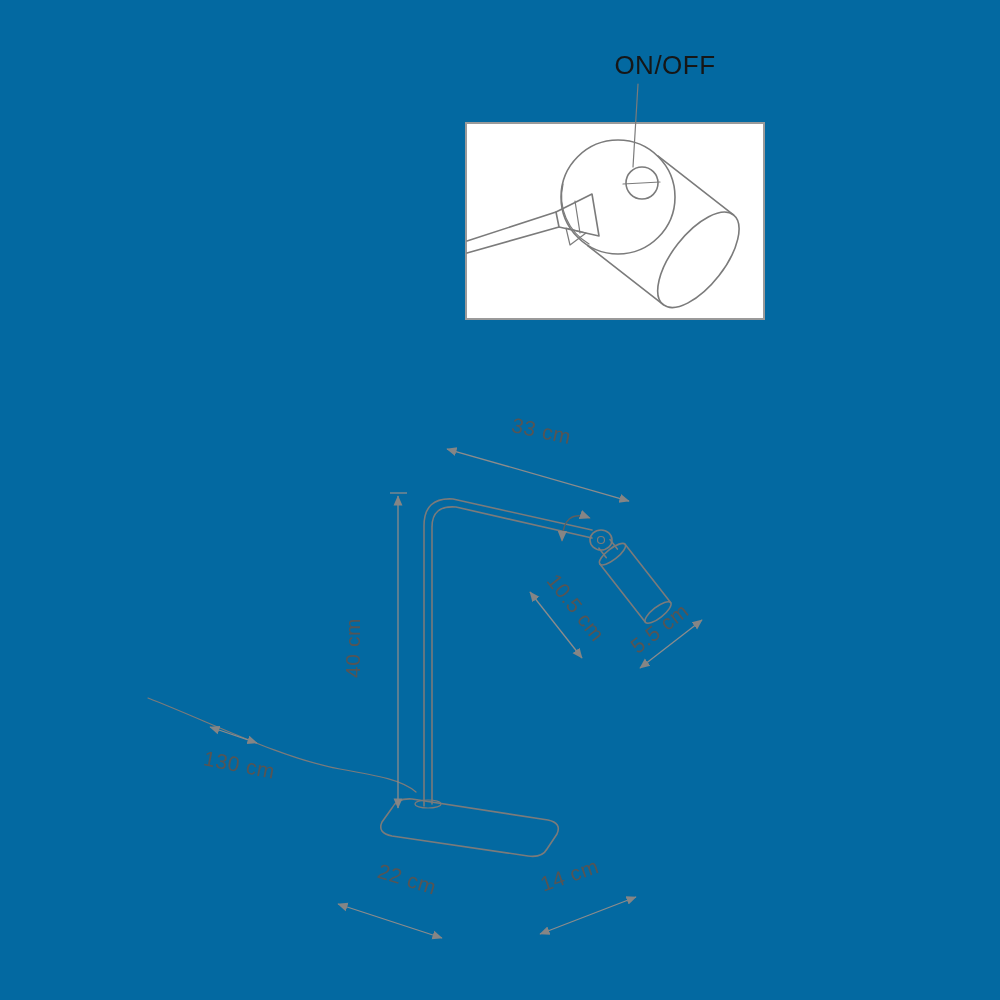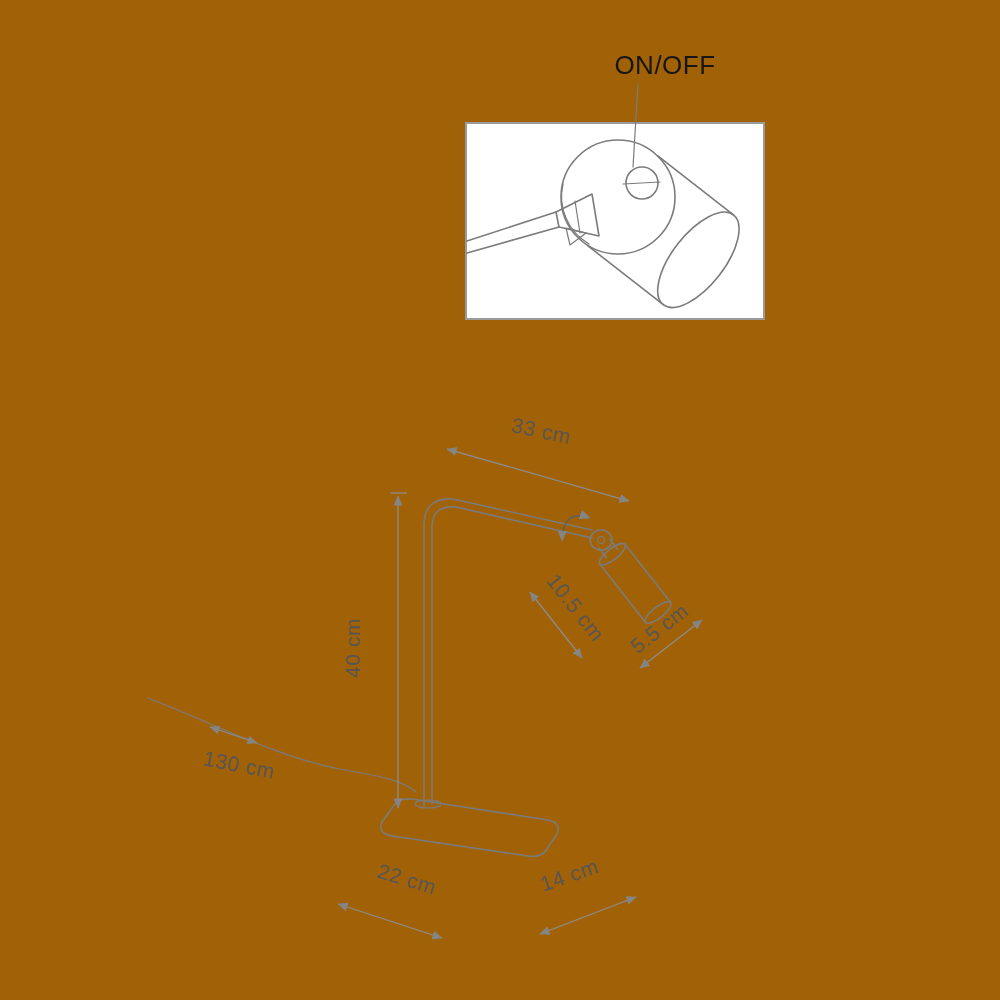--- a/index.html
+++ b/index.html
@@ -1,17 +1,17 @@
 <!DOCTYPE html>
 <html><head>
 <meta charset="utf-8">
 <style>
   html,body{margin:0;padding:0;background:#fff;}
   .canvas{
-    width:1000px;height:1000px;background:#a16207;position:relative;overflow:hidden;
+    width:1000px;height:1000px;background:#0369a1;position:relative;overflow:hidden;
     font-family:"Liberation Sans", sans-serif;
     text-decoration:underline;
   }
   svg{display:block;}
   .outline{fill:none;stroke:#7b7b7b;stroke-width:1.6;stroke-linecap:round;stroke-linejoin:round;}
   .thin{stroke-width:1.2;}
   .box{fill:#ffffff;stroke:#9a9a9a;stroke-width:2;}
   .dim{fill:none;stroke:#8c8c8c;stroke-width:1.3;marker-start:url(#arrow);marker-end:url(#arrow);}
   .rot{fill:none;stroke:#5f5f5f;stroke-width:1.4;marker-start:url(#arrow);marker-end:url(#arrow);}
   .tick{stroke:#8c8c8c;stroke-width:1.3;}

